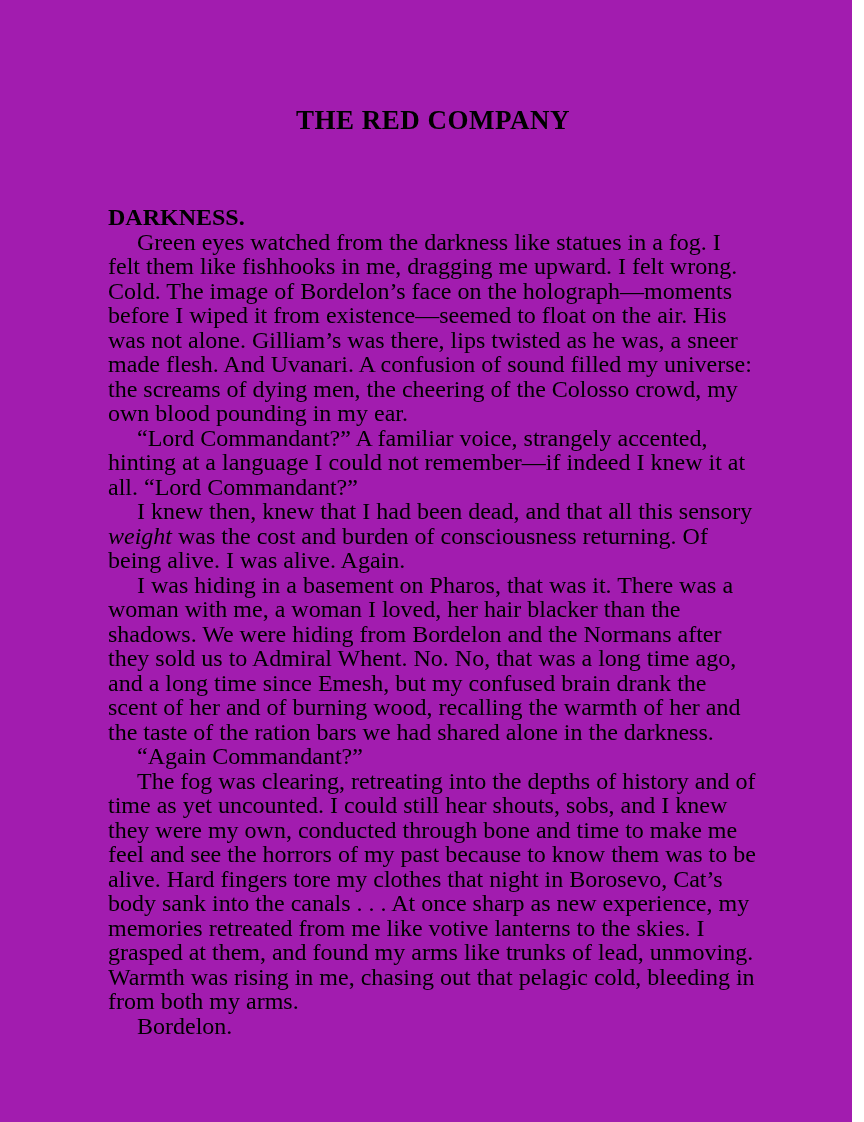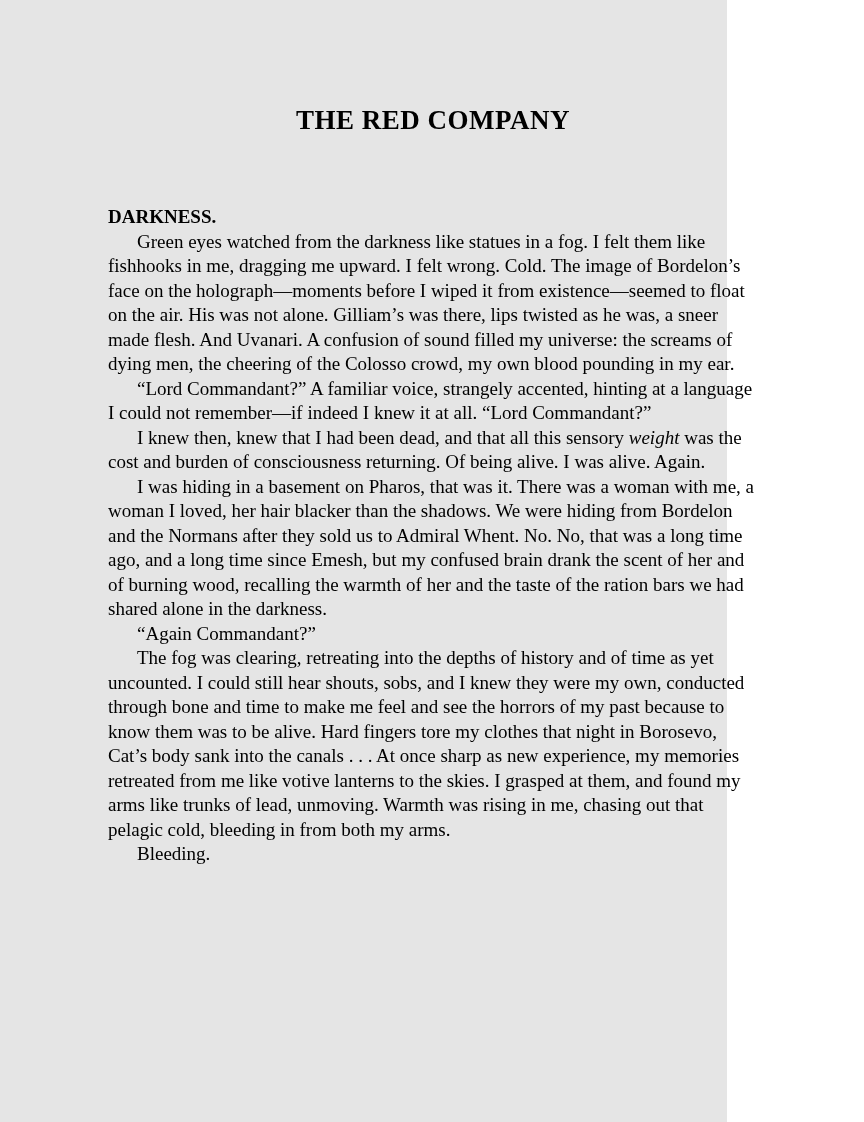--- a/index.html
+++ b/index.html
@@ -9,41 +9,41 @@
   }
   body {
     width: 864px;
     height: 1122px;
     font-family: "Liberation Serif", serif;
     color: #000000;
     overflow: hidden;
   }
   .page {
     position: relative;
-    width: 727px;
+    width: 852px;
     height: 1122px;
-    background: #e5e5e5;
+    background: #a21caf;
   }
   .content {
     position: absolute;
     left: 108px;
     top: 103px;
     width: 650px;
   }
   .page-title {
     margin: 0;
     font-size: 27px;
     line-height: 34px;
     font-weight: bold;
     text-align: center;
     letter-spacing: 0.5px;
   }
   .body-text {
     margin-top: 68px;
-    font-size: 19px;
+    font-size: 24px;
     line-height: 24.5px;
     text-align: left;
   }
   .body-text p {
     margin: 0;
     text-indent: 29px;
   }
   p.section-heading {
     text-indent: 0;
     font-weight: bold;
@@ -60,17 +60,17 @@
     <h1 class="page-title">THE RED COMPANY</h1>
     <div class="body-text">
       <p class="section-heading">DARKNESS.</p>
       <div id="paragraphs">
           <p><span>Green eyes watched from the darkness like statues in a fog. I felt them like fishhooks in me, dragging me upward. I felt wrong. Cold. The image of Bordelon’s face on the holograph—moments before I wiped it from existence—seemed to float on the air. His was not alone. Gilliam’s was there, lips twisted as he was, a sneer made flesh. And Uvanari. A confusion of sound filled my universe: the screams of dying men, the cheering of the Colosso crowd, my own blood pounding in my ear.</span></p>
           <p><span>“Lord Commandant?” A familiar voice, strangely accented, hinting at a language I could not remember—if indeed I knew it at all. “Lord Commandant?”</span></p>
           <p><span>I knew then, knew that I had been dead, and that all this sensory </span><em>weight</em><span> was the cost and burden of consciousness returning. Of being alive. I was alive. Again.</span></p>
           <p><span>I was hiding in a basement on Pharos, that was it. There was a woman with me, a woman I loved, her hair blacker than the shadows. We were hiding from Bordelon and the Normans after they sold us to Admiral Whent. No. No, that was a long time ago, and a long time since Emesh, but my confused brain drank the scent of her and of burning wood, recalling the warmth of her and the taste of the ration bars we had shared alone in the darkness.</span></p>
           <p><span>“Again Commandant?”</span></p>
           <p><span>The fog was clearing, retreating into the depths of history and of time as yet uncounted. I could still hear shouts, sobs, and I knew they were my own, conducted through bone and time to make me feel and see the horrors of my past because to know them was to be alive. Hard fingers tore my clothes that night in Borosevo, Cat’s body sank into the canals . . . At once sharp as new experience, my memories retreated from me like votive lanterns to the skies. I grasped at them, and found my arms like trunks of lead, unmoving. Warmth was rising in me, chasing out that pelagic cold, bleeding in from both my arms.</span></p>
-          <p><span>Bleeding.</span></p>
+          <p><span>Bordelon.</span></p>
         </div>
     </div>
   </div>
 </div>
 
 </body></html>

